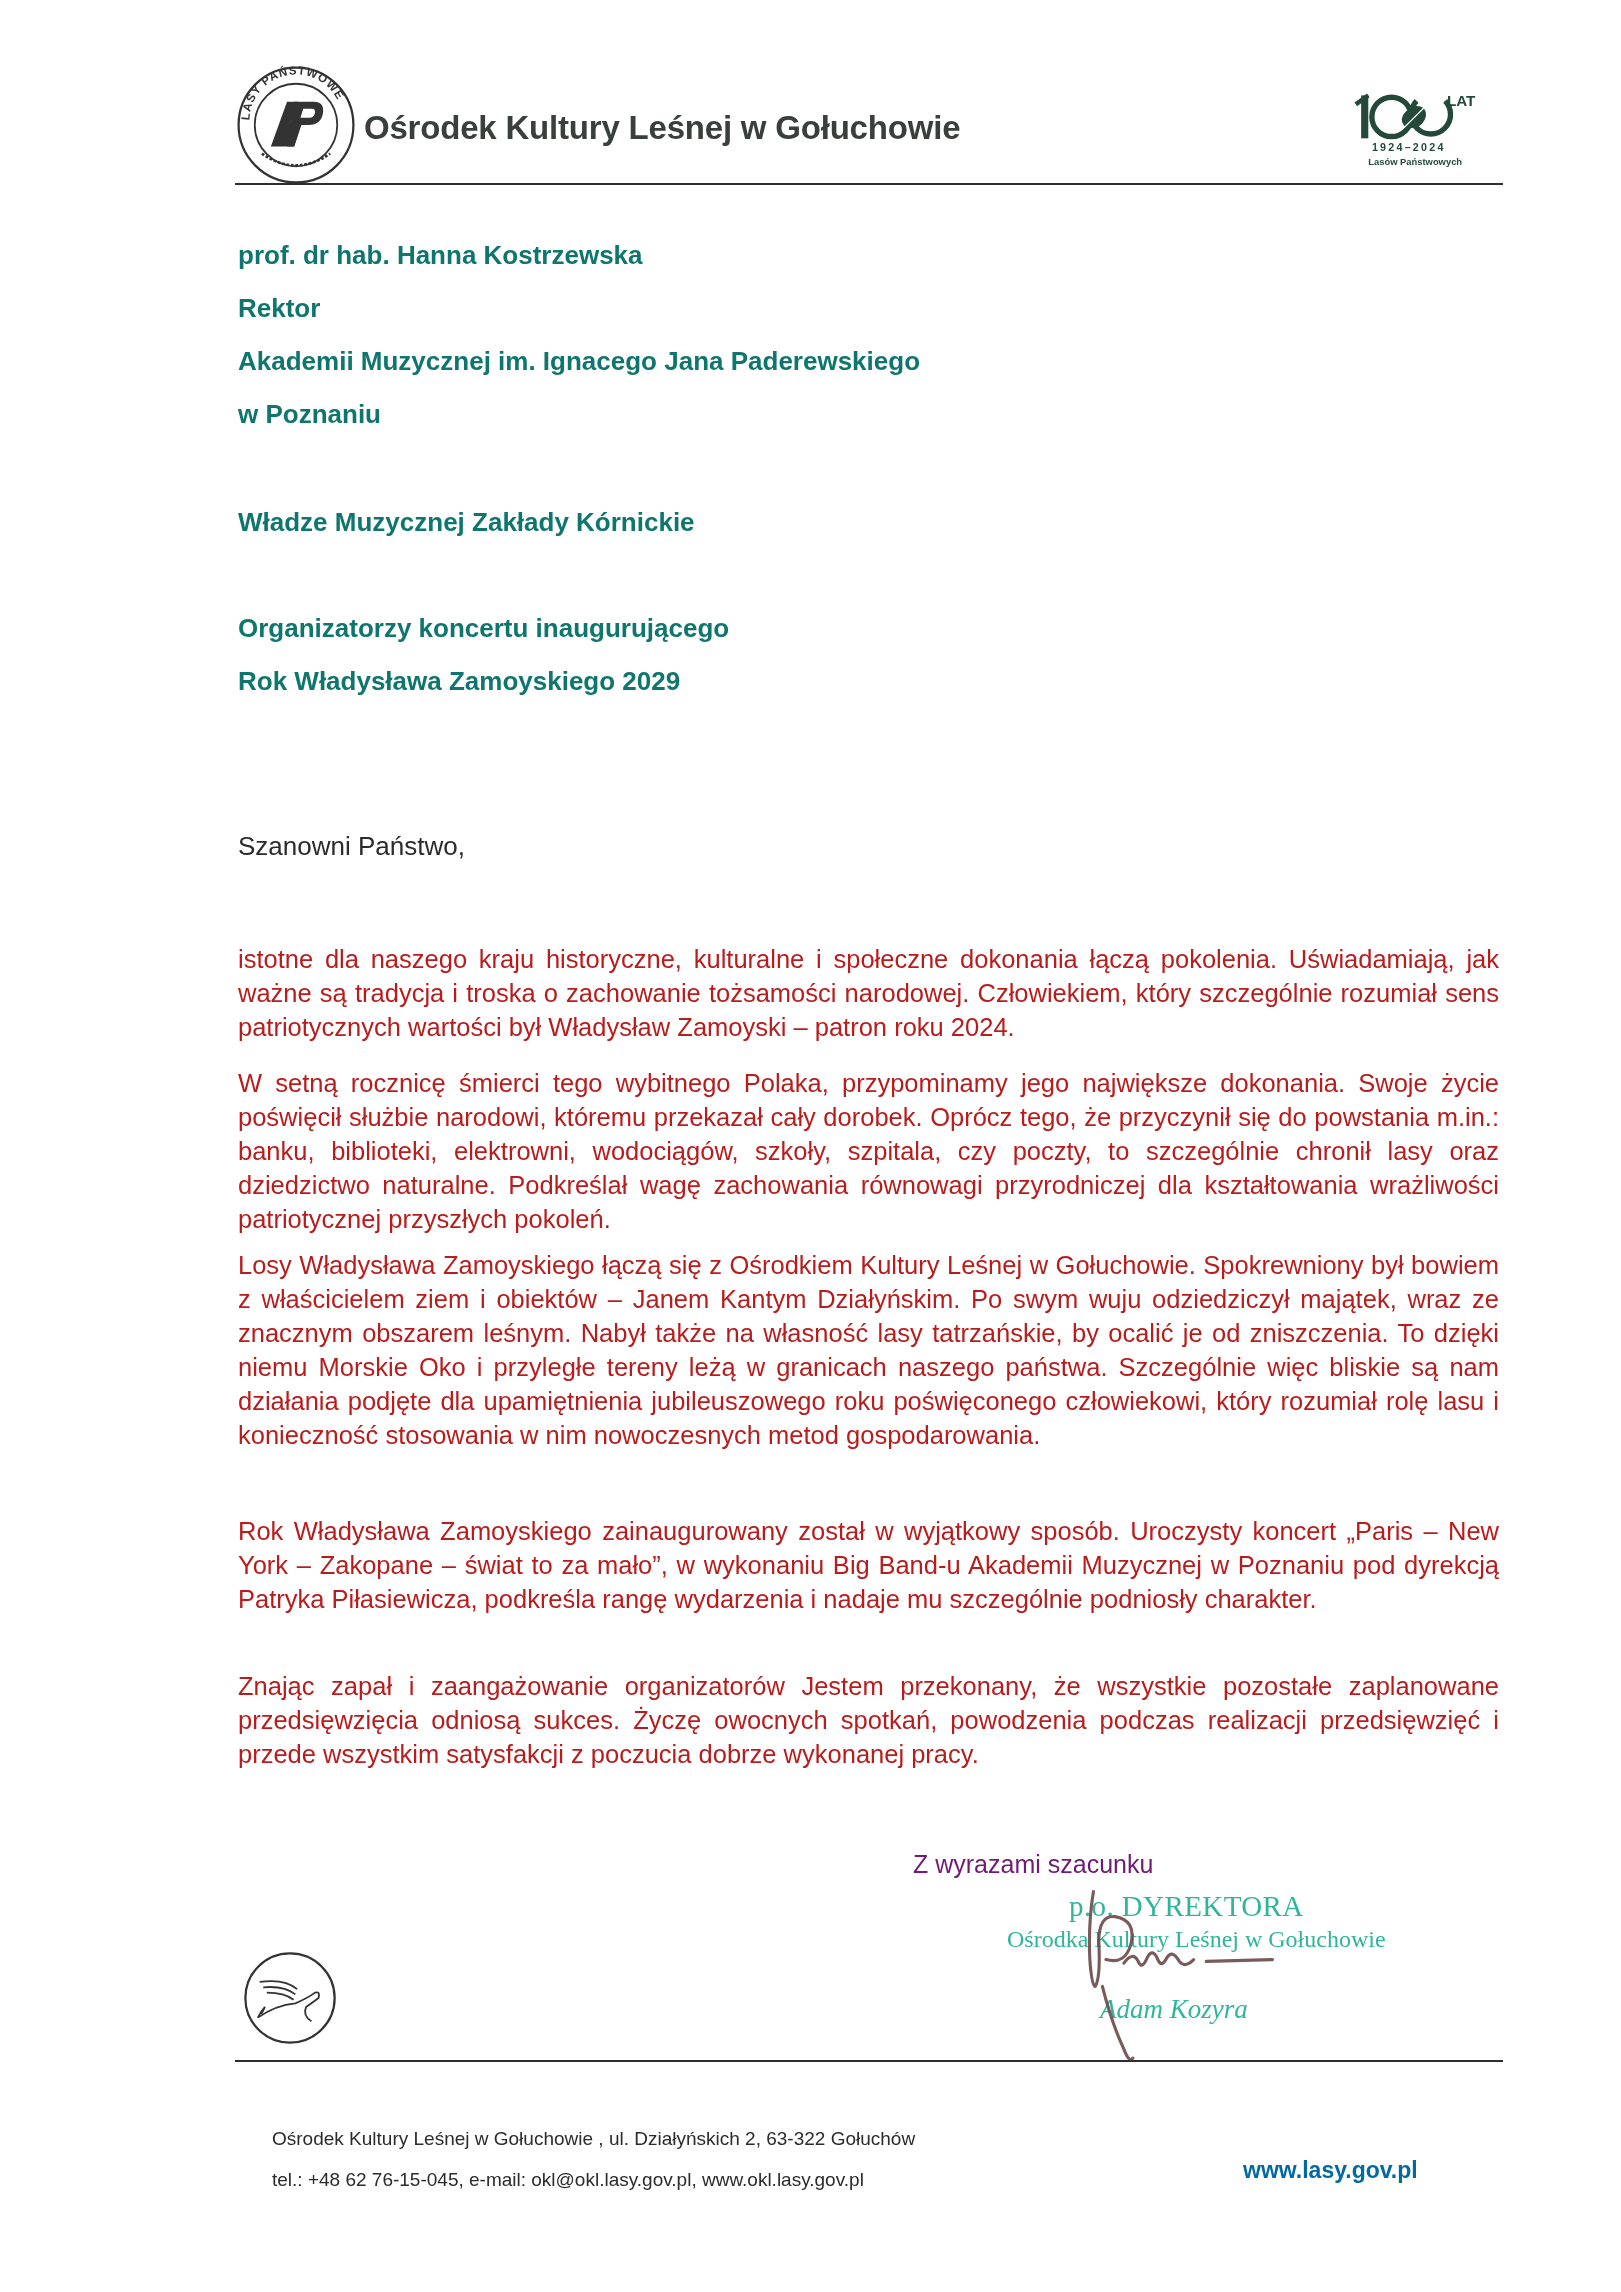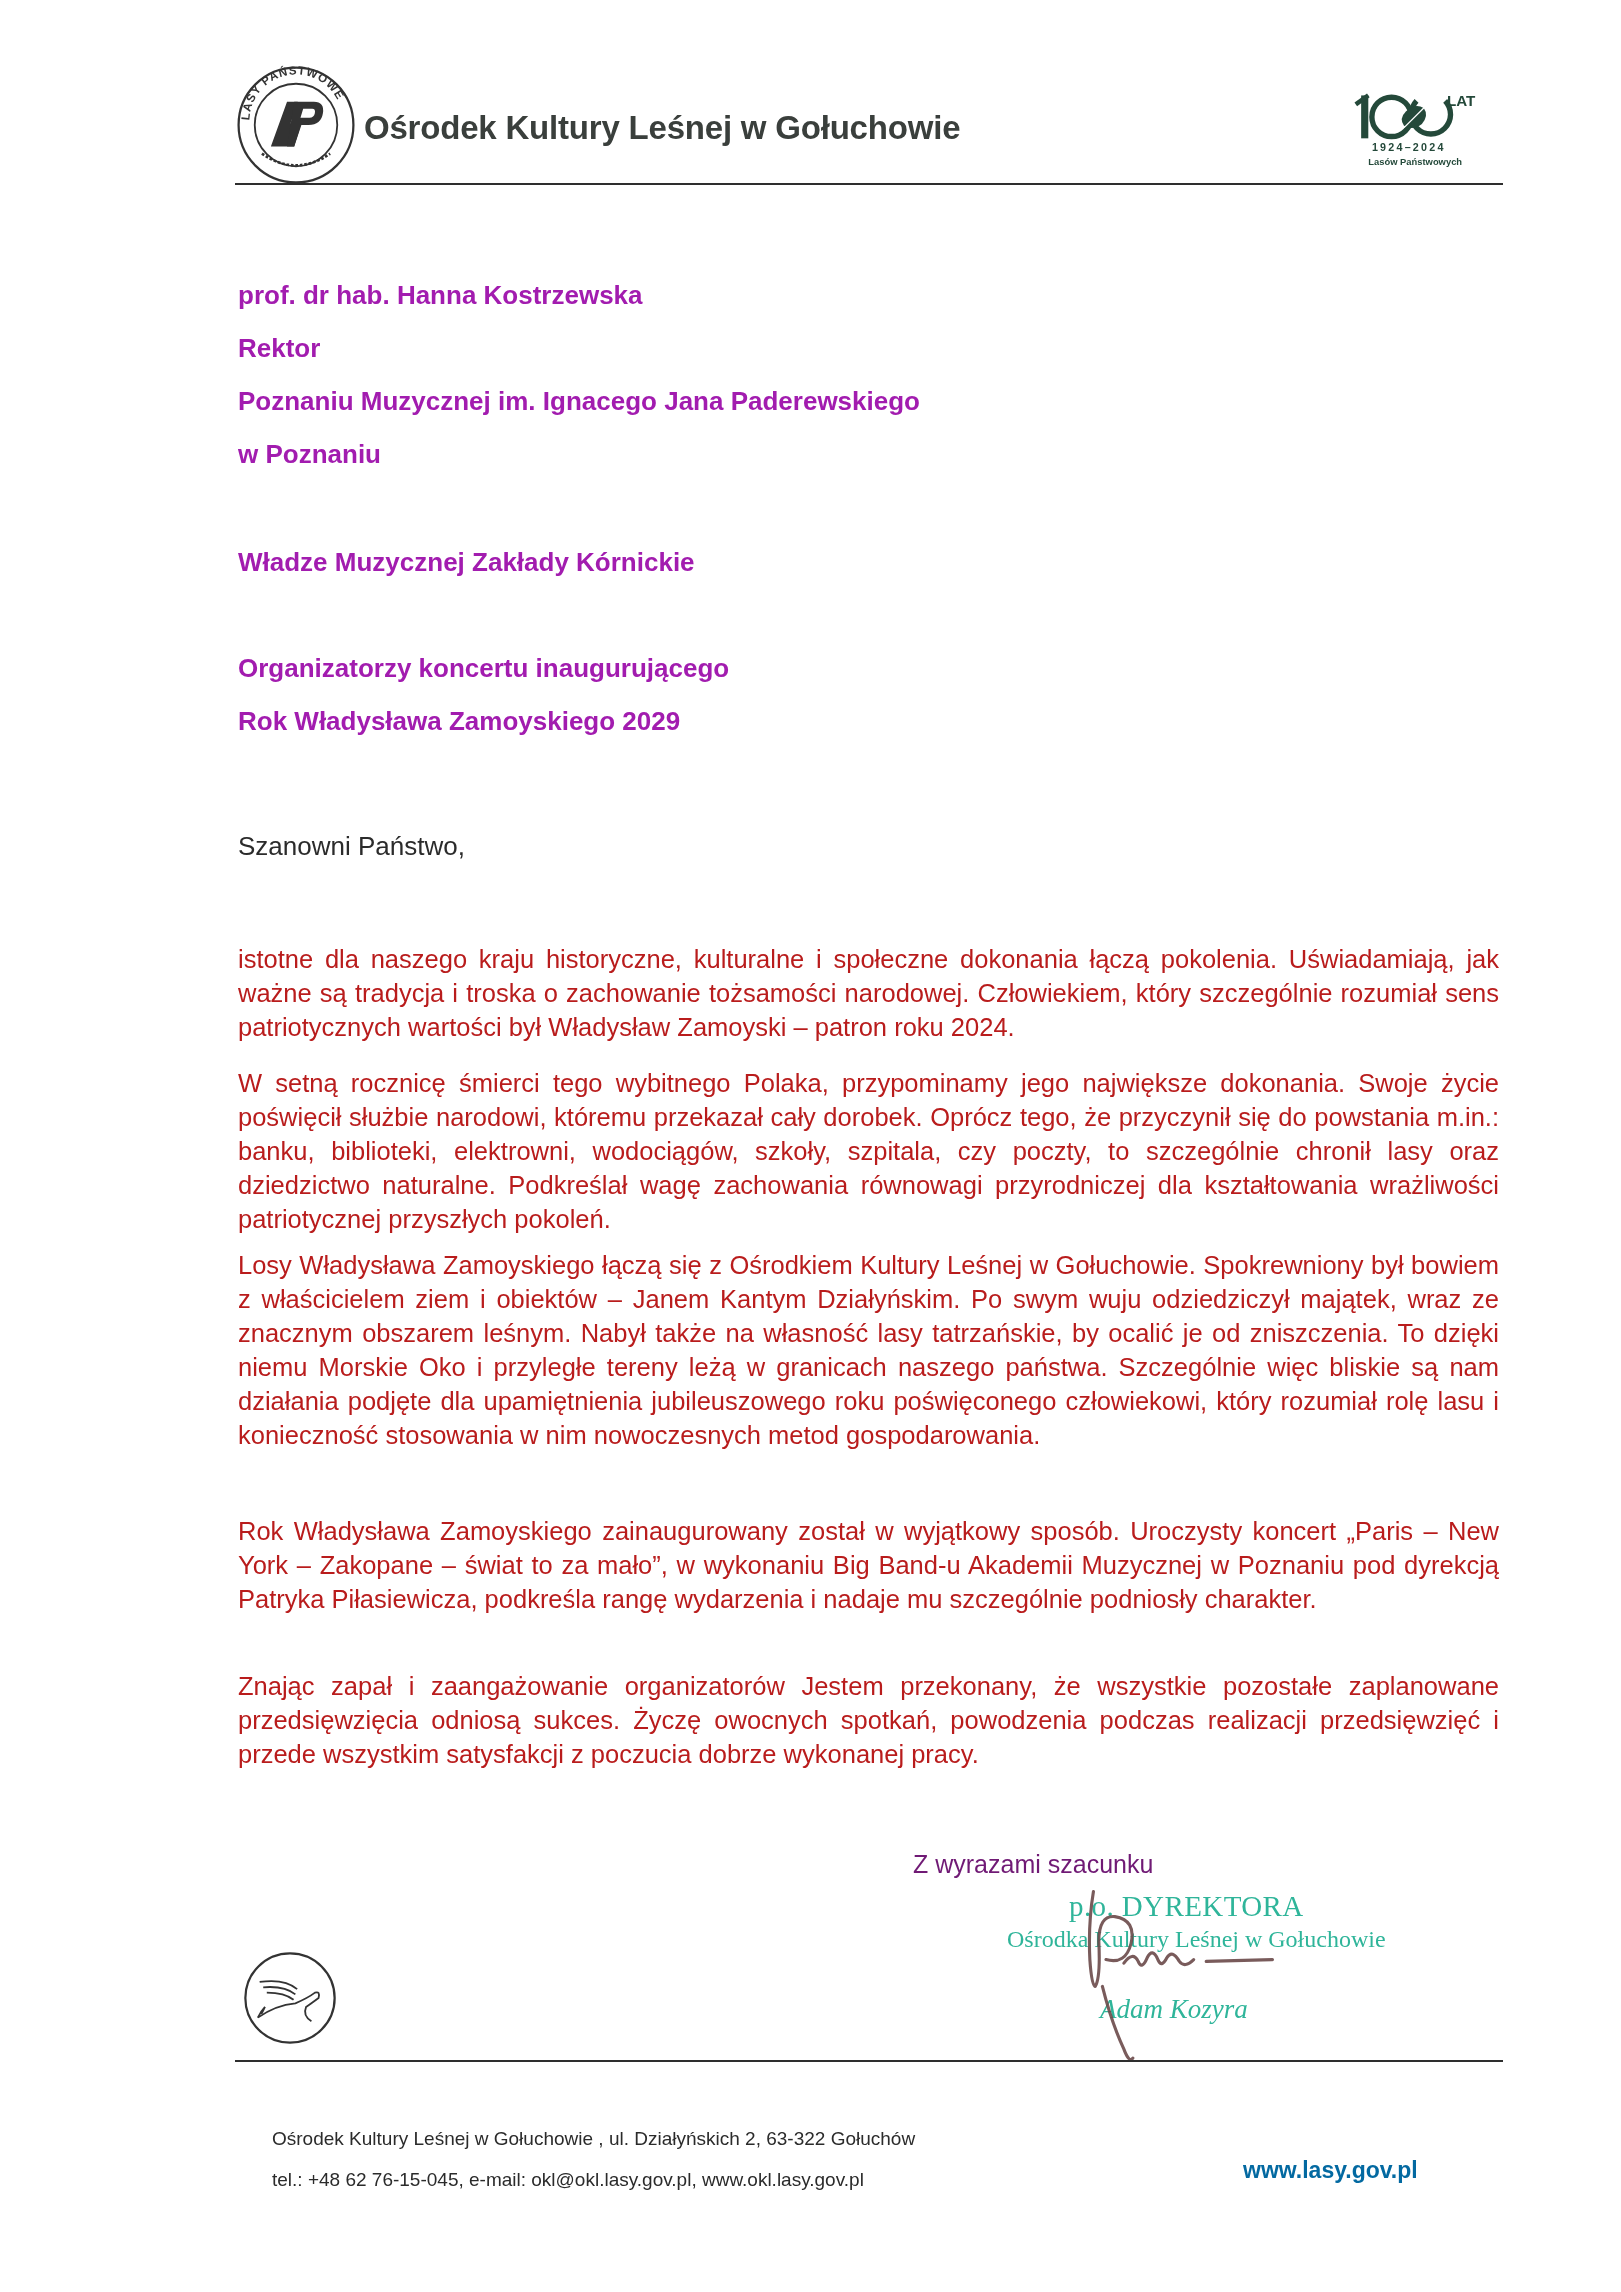--- a/index.html
+++ b/index.html
@@ -8,21 +8,21 @@
 
   
   .logo-lp { left: 235px; top: 64px; width: 122px; height: 122px; }
   .header-title { left: 364px; top: 109px; font-size: 33px; font-weight: bold; color: #3a3f3c; letter-spacing: -0.2px; white-space: nowrap; text-align: center; }
   .logo-100 { left: 1354px; top: 88px; width: 143px; height: 81px; }
   .rule { height: 1.8px; background: #2e2e2e; }
   .rule-top { left: 235px; top: 183px; width: 1268px; }
   .rule-bottom { left: 235px; top: 2060px; width: 1268px; }
 
   
-  .addr { left: 238px; font-size: 26px; font-weight: bold; color: #a21caf; white-space: nowrap; margin-top: 40px; }
+  .addr { left: 238px; font-size: 26px; font-weight: bold; color: #0f766e; white-space: nowrap; }
 
   
   .salutation { left: 238px; top: 831px; font-size: 26px; color: #2b2b2b; white-space: nowrap; }
 
   
   .para { left: 238px; width: 1261px; font-size: 25.5px; line-height: 34px; text-align: justify; color: #b91c1c; margin: 0; }
 
   
   .closing { left: 913px; top: 1850px; font-size: 25px; color: #701a75; white-space: nowrap; }
   .stamp { color: #2fb59a; font-family: "Liberation Serif", serif; white-space: nowrap; }
@@ -65,21 +65,21 @@
   <path d="M56 44 L80 20" stroke="#fff" stroke-width="1.5"></path>
   <text x="104" y="20" font-family="Liberation Sans, sans-serif" font-size="17" font-weight="bold" fill="#24493a">LAT</text>
   <text x="20" y="70" font-family="Liberation Sans, sans-serif" font-size="12" font-weight="bold" fill="#24493a" letter-spacing="2.5">1924–2024</text>
   <text x="16" y="86" font-family="Liberation Sans, sans-serif" font-size="10.5" font-weight="bold" fill="#24493a">Lasów Państwowych</text>
 </svg>
 
 <div class="abs rule rule-top"></div>
 
 <div class="abs addr" style="top:240px">prof. dr hab. Hanna Kostrzewska</div>
 <div class="abs addr" style="top:293px">Rektor</div>
-<div class="abs addr" style="top:346px">Poznaniu Muzycznej im. Ignacego Jana Paderewskiego</div>
+<div class="abs addr" style="top:346px">Akademii Muzycznej im. Ignacego Jana Paderewskiego</div>
 <div class="abs addr" style="top:399px">w Poznaniu</div>
 
 <div class="abs addr" style="top:507px">Władze Muzycznej Zakłady Kórnickie</div>
 
 <div class="abs addr" style="top:613px">Organizatorzy koncertu inaugurującego</div>
 <div class="abs addr" style="top:666px">Rok Władysława Zamoyskiego 2029</div>
 
 <div class="abs salutation">Szanowni Państwo,</div>
 
 <p class="abs para" style="top:942px">istotne dla naszego kraju historyczne, kulturalne i społeczne dokonania łączą pokolenia. Uświadamiają, jak ważne są tradycja i troska o zachowanie tożsamości narodowej. Człowiekiem, który szczególnie rozumiał sens patriotycznych wartości był  Władysław Zamoyski – patron roku 2024.</p>

